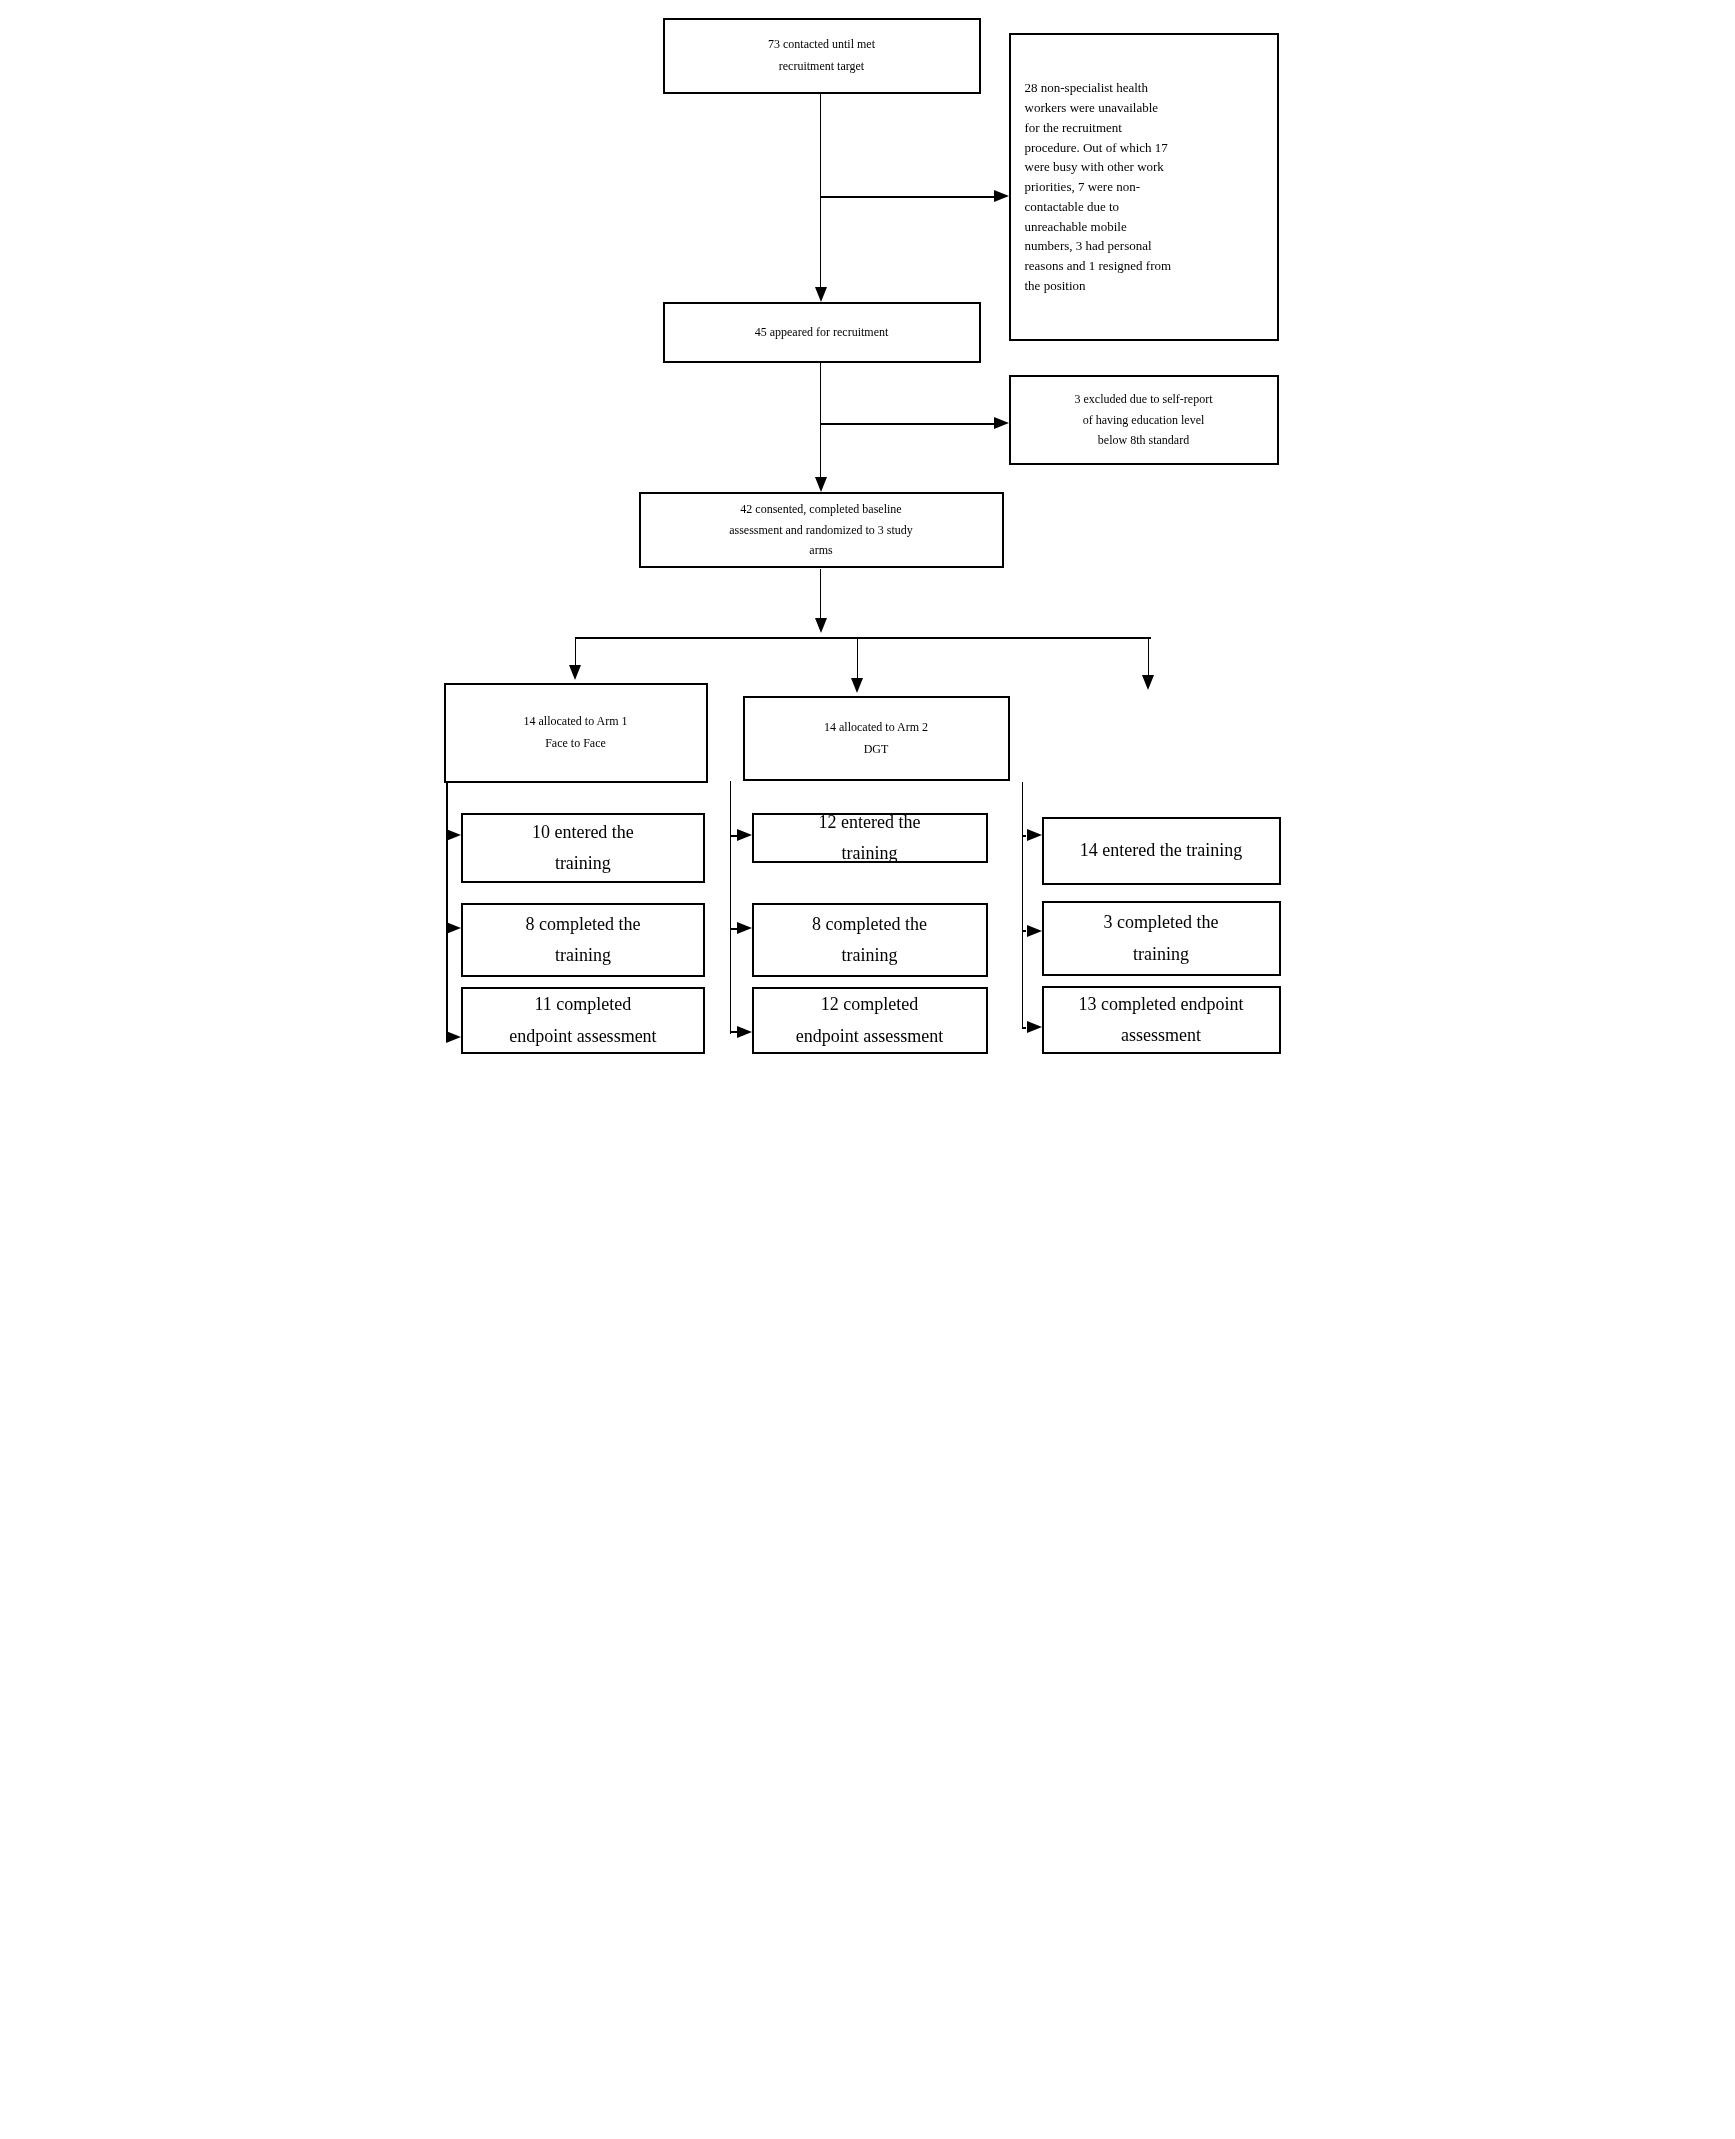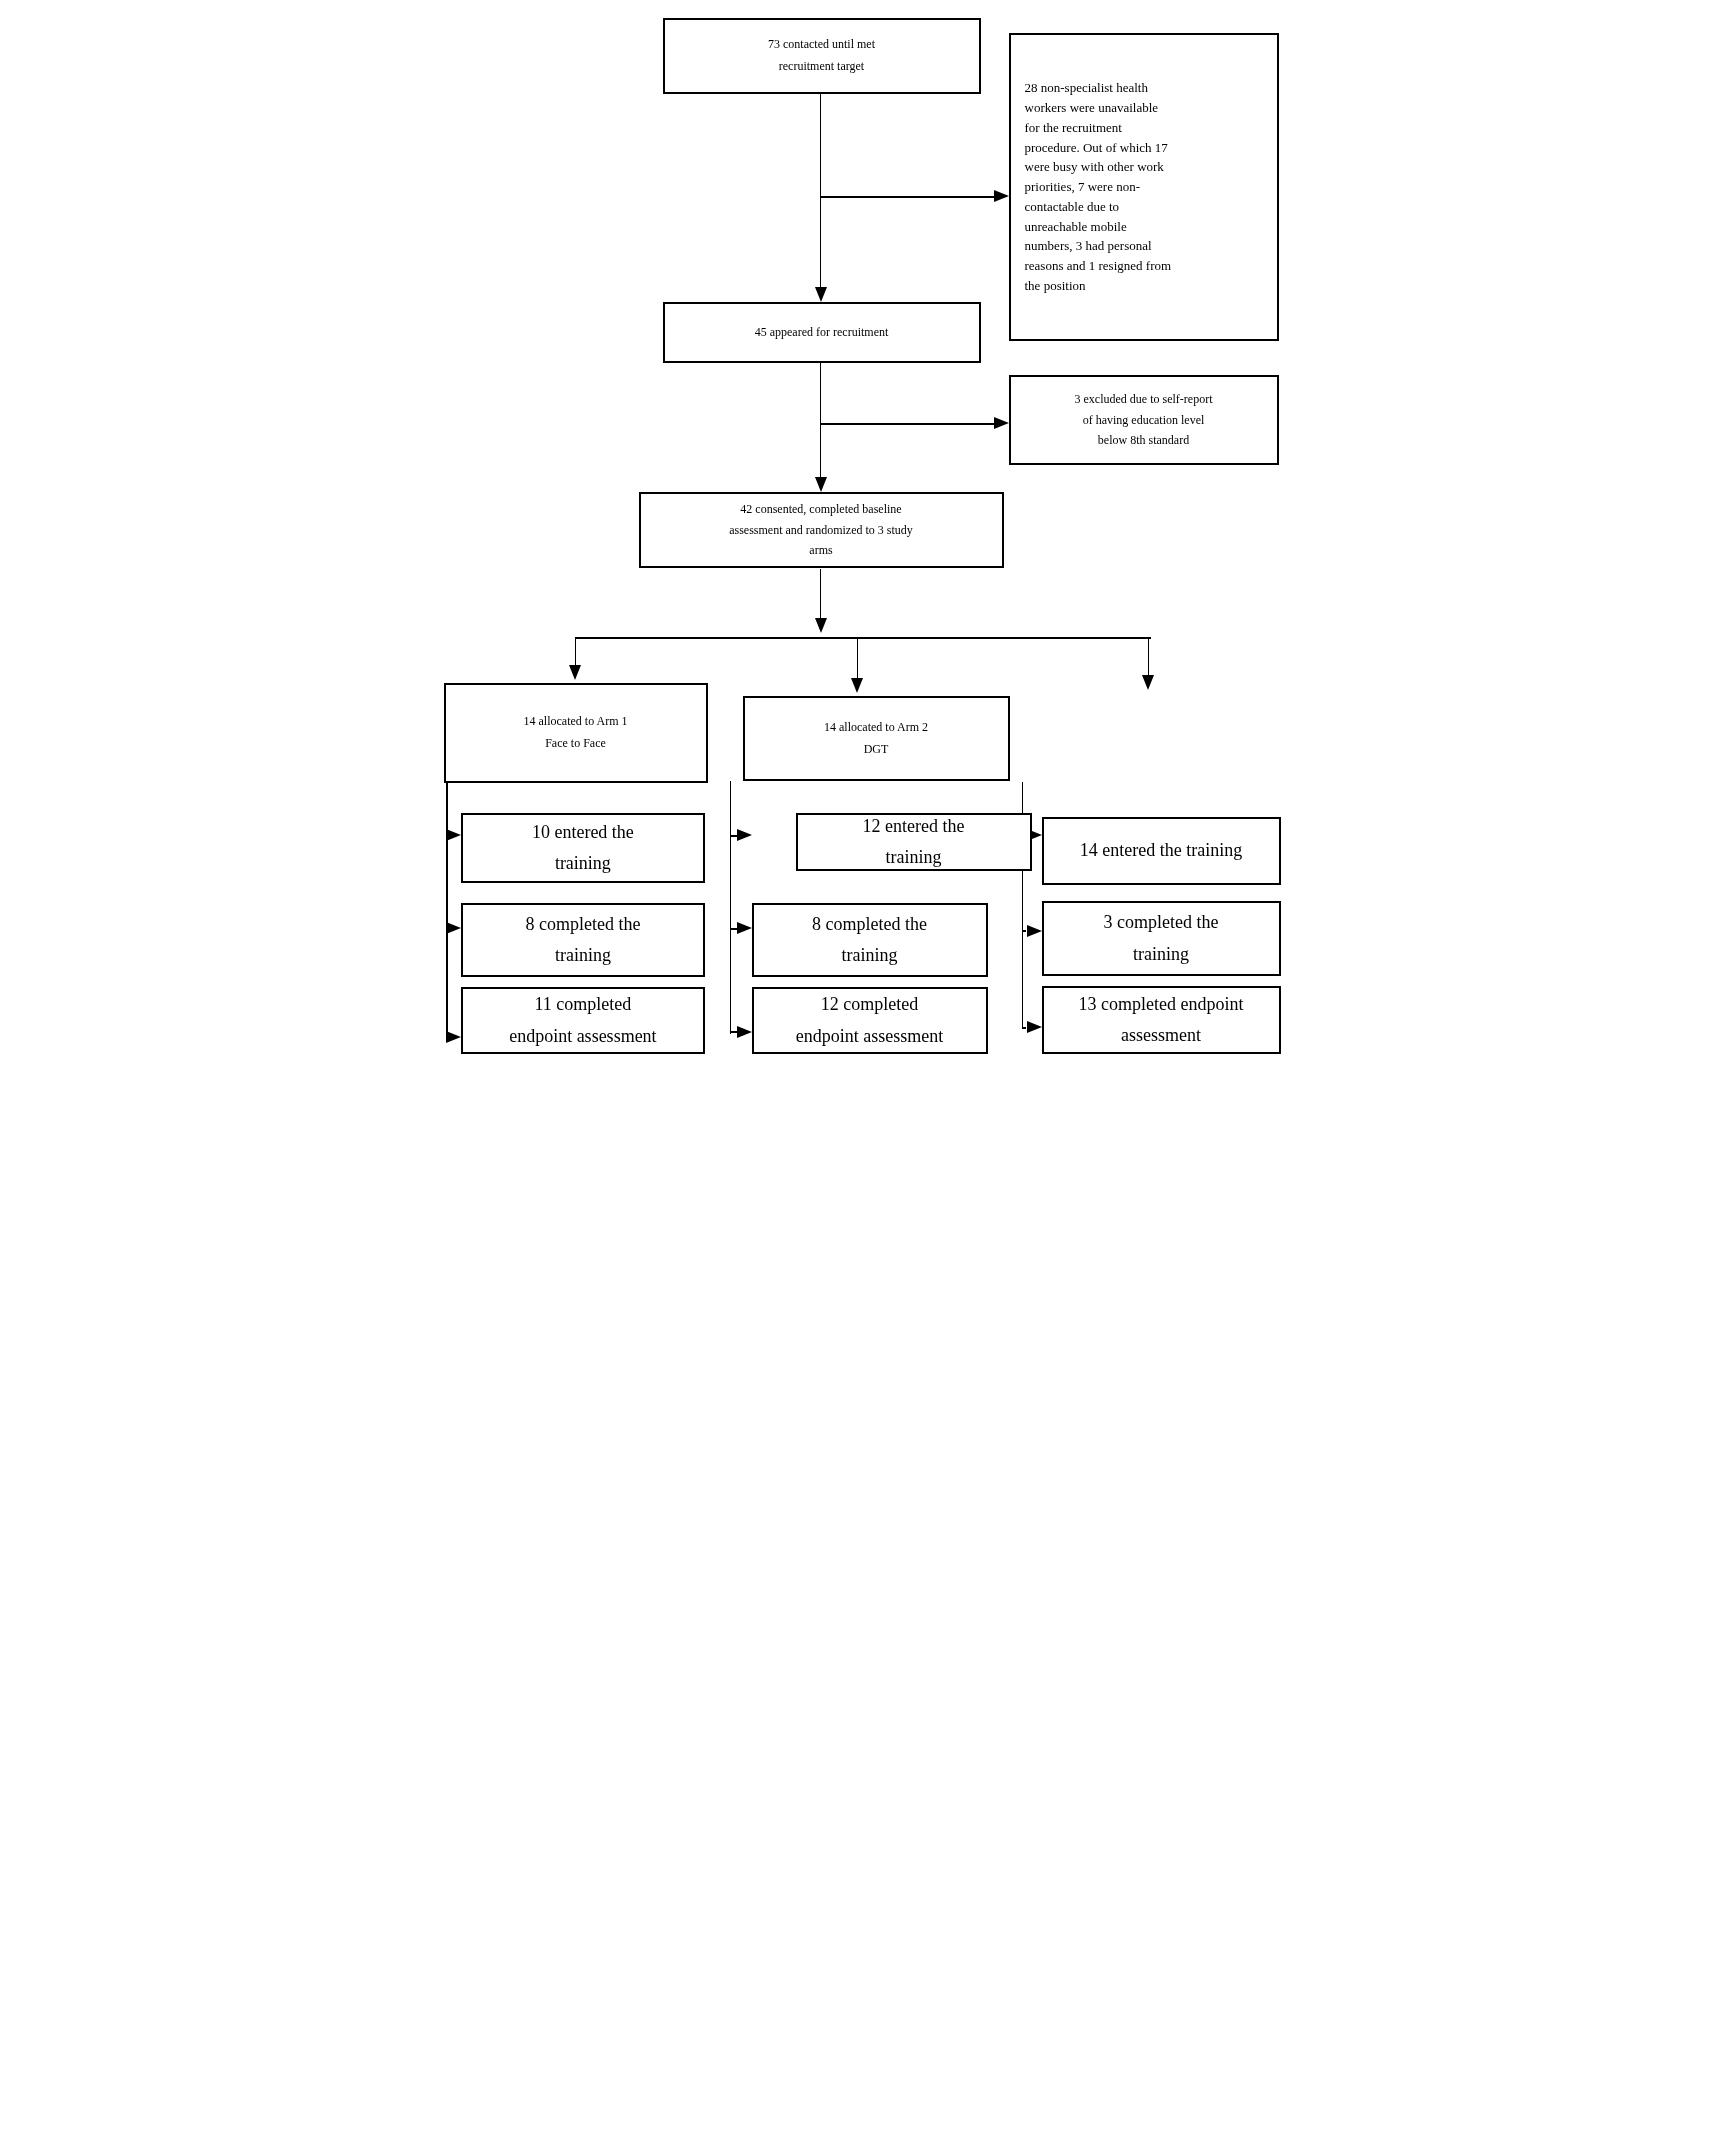--- a/index.html
+++ b/index.html
@@ -143,21 +143,21 @@
   <div class="hline" style="left:588px; top:1027px; width:4.7px;"></div>
   <div class="arr-r" style="left:593px; top:1021px;"></div>
 
   <div class="box sub" style="left:27.4px; top:813px; width:244px; height:70px;">10 entered the
 training</div>
   <div class="box sub" style="left:27.4px; top:903px; width:244px; height:74px;">8 completed the
 training</div>
   <div class="box sub" style="left:27.4px; top:987px; width:244px; height:67px;">11 completed
 endpoint assessment</div>
 
-  <div class="box sub" style="left:318px; top:813px; width:236px; height:58px;margin-left:44px;">12 entered the
+  <div class="box sub" style="left:318px; top:813px; width:236px; height:50px;">12 entered the
 training</div>
   <div class="box sub" style="left:318px; top:903px; width:236px; height:74px;">8 completed the
 training</div>
   <div class="box sub" style="left:318px; top:987px; width:236px; height:67px;">12 completed
 endpoint assessment</div>
 
   <div class="box sub" style="left:608px; top:817px; width:239px; height:68px;">14 entered the training</div>
   <div class="box sub" style="left:608px; top:901px; width:239px; height:75px;">3 completed the
 training</div>
   <div class="box sub" style="left:608px; top:986px; width:239px; height:68px;">13 completed endpoint

